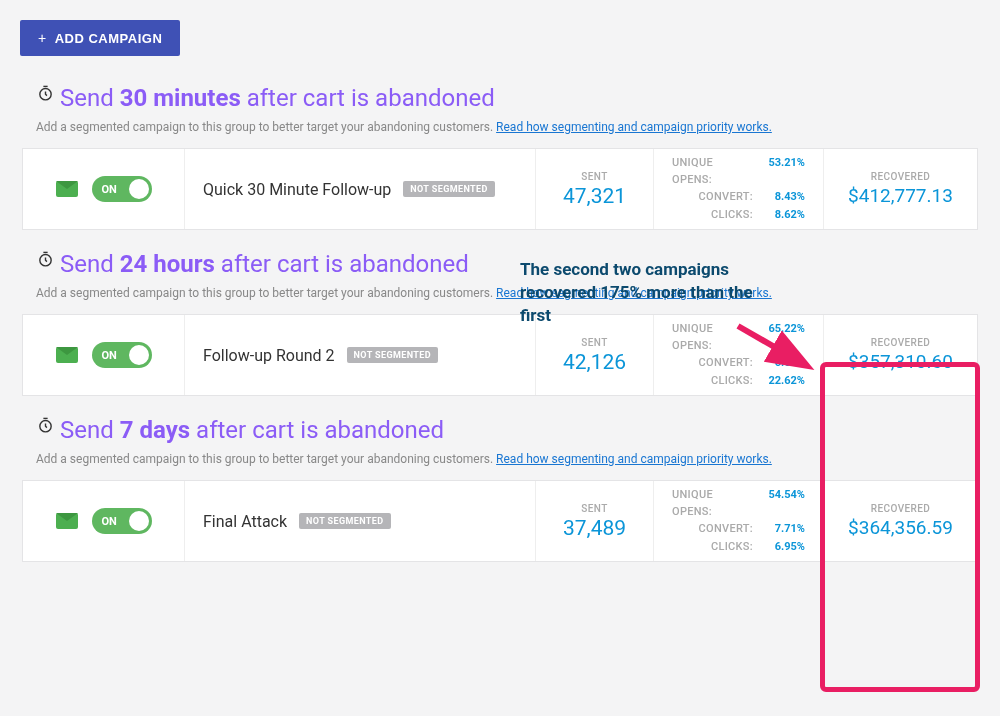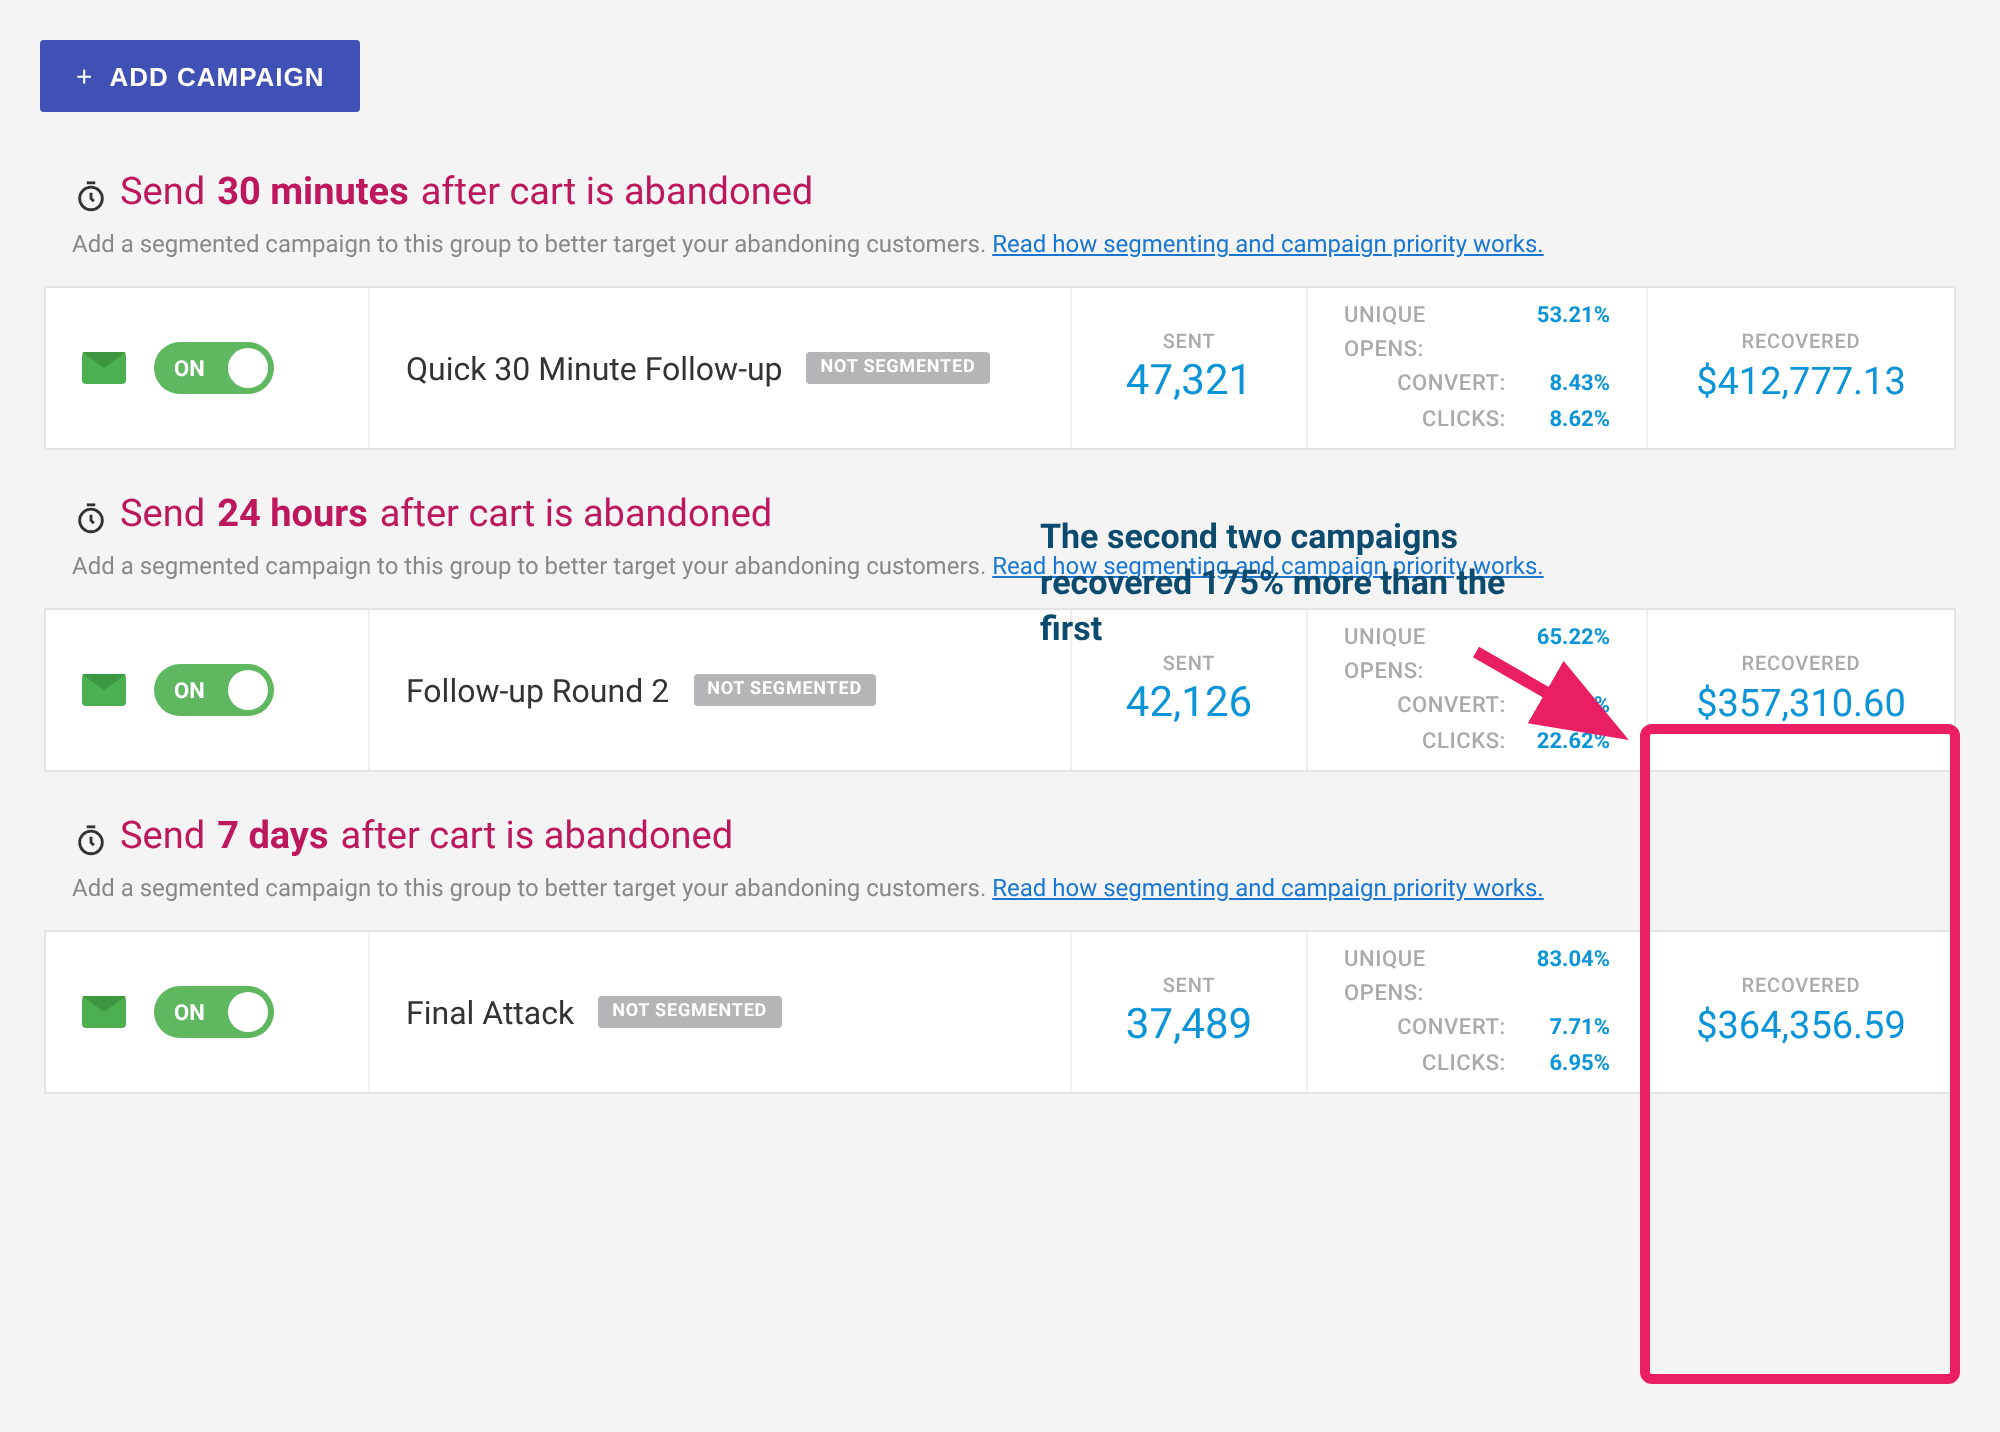--- a/index.html
+++ b/index.html
@@ -35,24 +35,24 @@
     align-items: center;
     gap: 8px;
     border-radius: 2px;
   }
   .add-btn .plus { font-size: 14px; font-weight: 400; }
   .group {
     padding: 20px 22px 0 36px;
   }
   .group-header {
     display: flex;
-    align-items: flex-end;
+    align-items: flex-start;
     gap: 6px;
-    font-size: 19px;
-    color: #be185d;
+    font-size: 24px;
+    color: #8b5cf6;
     margin-bottom: 8px;
   }
   .group-header .bold { font-weight: 700; }
   .timer-icon {
     width: 18px; height: 18px;
     display: inline-flex; align-items: center; justify-content: center;
   }
   .group-sub {
     font-size: 12px;
     color: #888;
@@ -71,20 +71,21 @@
     height: 82px;
     margin-left: -14px;
   }
   .card-left {
     display: flex;
     align-items: center;
     gap: 14px;
     padding: 0 18px;
     border-right: 1px solid #eee;
     width: 162px;
+    justify-content: center;
   }
   .mail-icon {
     width: 22px; height: 16px;
     background: #4caf50;
     border-radius: 2px;
     position: relative;
   }
   .mail-icon::before {
     content: "";
     position: absolute;
@@ -341,21 +342,21 @@
       <span>Final Attack</span>
       <span class="badge">NOT SEGMENTED</span>
     </div>
     <div class="stat-col sent-col">
       <div class="stat-label">SENT</div>
       <div class="stat-big">37,489</div>
     </div>
     <div class="stat-col metrics-col">
       <div class="metric-row">
           <span class="metric-name">UNIQUE OPENS:</span>
-          <span class="metric-val">83.04%</span>
+          <span class="metric-val">54.54%</span>
         </div>
       <div class="metric-row">
           <span class="metric-name">CONVERT:</span>
           <span class="metric-val">7.71%</span>
         </div>
       <div class="metric-row">
           <span class="metric-name">CLICKS:</span>
           <span class="metric-val">6.95%</span>
         </div>
     </div>

